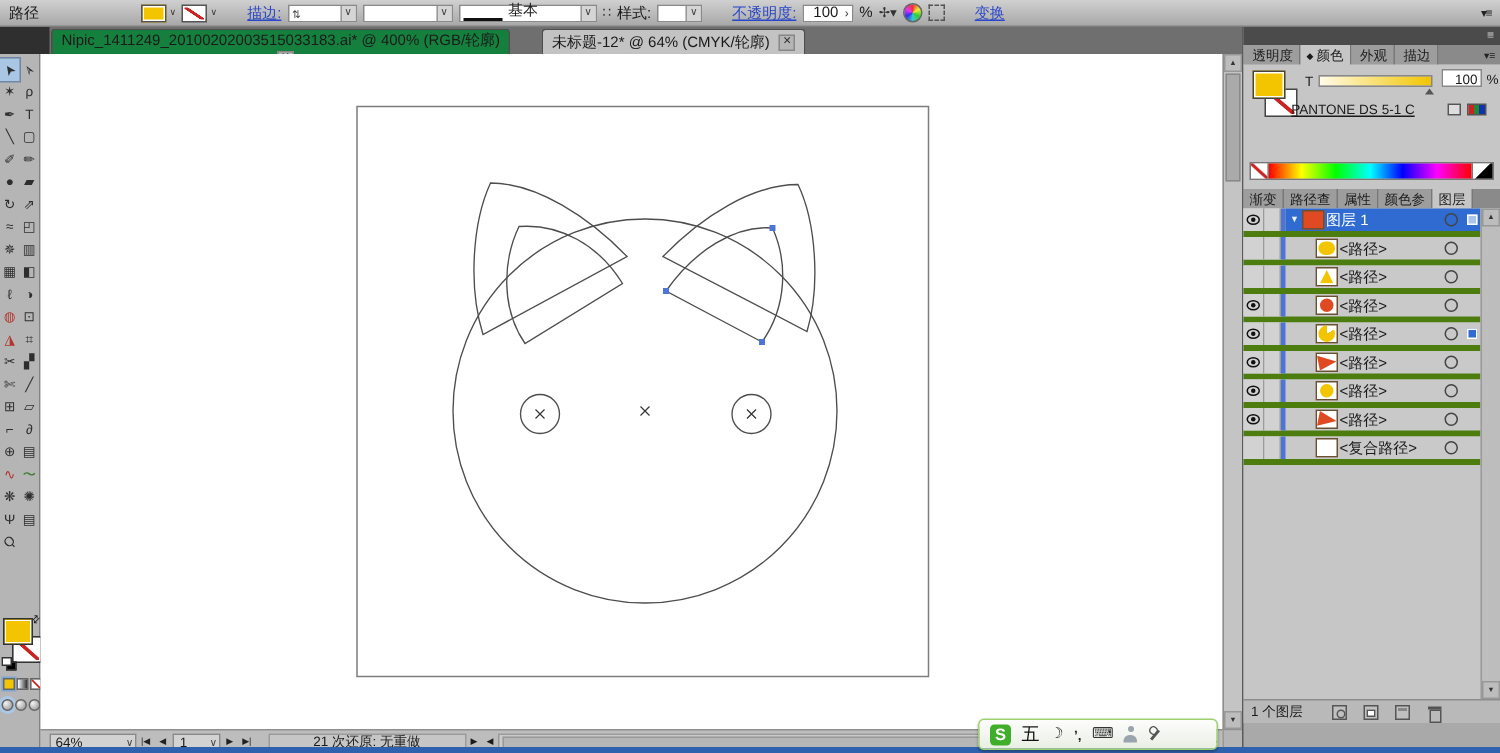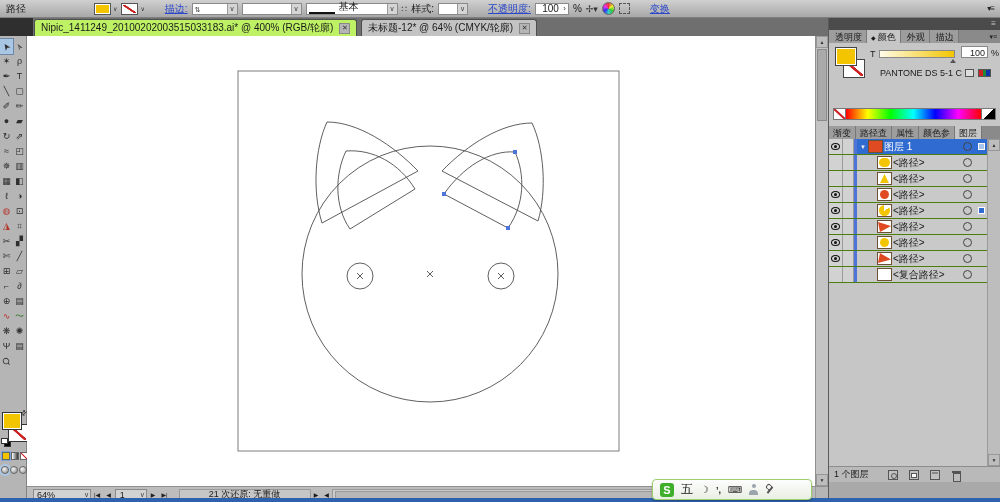--- a/index.html
+++ b/index.html
@@ -28,21 +28,21 @@
   .mini-ic{font-size:9px;color:#333;}
   .wheel{width:11px;height:11px;border-radius:50%;border:1px solid #666;display:inline-block;
          background:conic-gradient(#e33,#ee3,#3c3,#3cc,#33e,#e3e,#e33);}
   .dashedbox{width:9px;height:9px;border:1px dashed #555;display:inline-block;}
   .cb-menu{margin-left:auto;font-size:8px;color:#222;letter-spacing:-1px;}
   
   .tabstrip{position:absolute;left:0;top:18px;width:1000px;height:18px;background:#6f6f6f;}
   .tabcorner{position:absolute;left:0;top:0;width:33px;height:18px;background:#2f2f2f;}
   .dtab{position:absolute;top:1px;height:17px;display:flex;align-items:center;padding:0 6px;font-size:10px;
         border:1px solid #4e4e4e;border-bottom:none;border-radius:3px 3px 0 0;box-sizing:border-box;white-space:nowrap;}
-  .dtab1{left:34px;background:#bef264;}
+  .dtab1{left:34px;background:#15803d;flex-direction:column;}
   .dtab2{left:361px;background:#c3c3c3;}
   .dclose{margin-left:6px;font-size:7px;color:#333;border:1px solid #888;background:#b5b5b5;width:9px;height:9px;
           line-height:8px;text-align:center;}
   .dockcollapse{position:absolute;right:4px;top:3px;color:#ccc;font-size:9px;}
   
   .toolbar{position:absolute;left:0;top:36px;width:27px;height:466px;background:#b5b5b5;border-right:1px solid #828282;box-sizing:border-box;}
   .tools{display:grid;grid-template-columns:13px 13px;grid-auto-rows:15px;padding-top:3px;justify-content:center;}
   .tool{display:flex;align-items:center;justify-content:center;}
   .tool .tg{font-style:normal;font-size:9px;color:#2e2e2e;line-height:1;}
   .tool.active{background:#a9c6e4;outline:1px solid #6d87a8;}
@@ -125,32 +125,32 @@
   .cp-stroke{position:absolute;left:14px;top:16px;width:20px;height:17px;border:1px solid #444;box-shadow:inset 0 0 0 1px #fff;
            background:linear-gradient(to top right,#fff 44%,#cc2222 46%,#cc2222 54%,#fff 56%);}
   .tlab{position:absolute;left:41px;top:6px;font-size:9px;}
   .tslider{position:absolute;left:50px;top:7px;width:76px;height:8px;border:1px solid #888;box-sizing:border-box;
            background:linear-gradient(90deg,#fffbe8,#f2c500);}
   .thandle{position:absolute;left:121px;top:16px;width:0;height:0;border-left:3px solid transparent;border-right:3px solid transparent;
            border-bottom:4px solid #555;}
   .tval{position:absolute;left:132px;top:3px;width:27px;height:12px;background:#fff;border:1px solid #888;font-size:9px;
         text-align:right;padding-right:2px;line-height:12px;box-sizing:border-box;}
   .tunit{position:absolute;left:162px;top:5px;font-size:9px;}
-  .pname{position:absolute;left:42px;top:25px;width:100px;text-align:center;font-size:9px;}
+  .pname{position:absolute;left:23px;top:25px;width:100px;text-align:center;font-size:9px;text-decoration:underline;}
   .swopt{position:absolute;left:136px;top:26px;width:9px;height:8px;border:1px solid #555;background:#ddd;box-sizing:border-box;}
   .ccube{position:absolute;left:149px;top:26px;width:13px;height:8px;border:1px solid #555;box-sizing:border-box;
          background:linear-gradient(90deg,#c22 0 33%,#283 33% 66%,#13a 66%);}
   .spectrum{position:absolute;left:4px;bottom:6px;right:4px;height:12px;display:flex;border:1px solid #777;box-sizing:border-box;}
   .sp-none{width:11px;background:linear-gradient(to top right,#fff 40%,#c22 46%,#c22 54%,#fff 60%);border-right:1px solid #777;}
   .sp-rain{flex:1;background:linear-gradient(90deg,#f00,#ff0 16%,#0f0 33%,#0ff 50%,#00f 66%,#f0f 83%,#f00);}
   .sp-bw{width:13px;background:linear-gradient(135deg,#fff 48%,#000 52%);border-left:1px solid #777;}
   
   #layersbody{height:327px;}
   .layerlist{position:absolute;left:0;top:0;right:13px;}
-  .lrow{height:15px;display:flex;align-items:center;border-bottom:1px solid #4d7c0f;background:#c9c9c9;}
+  .lrow{height:15px;display:flex;align-items:center;border-bottom:4px solid #4d7c0f;background:#c9c9c9;}
   .eyecell{width:14px;height:100%;border-right:1px solid #9b9b9b;background:#d2d2d2;display:flex;align-items:center;justify-content:center;box-sizing:border-box;}
   .lockcell{width:11px;height:100%;border-right:1px solid #9b9b9b;background:#d2d2d2;box-sizing:border-box;}
   .bluebar{width:3px;height:100%;background:#4d74d6;}
   .rowmain{flex:1;height:100%;display:flex;align-items:center;gap:1px;padding-left:2px;box-sizing:border-box;}
   .rowmain.sel{background:#2f6bd1;color:#fff;}
   .rowmain.ind{padding-left:11px;}
   .expander{width:8px;font-size:6px;text-align:center;flex:none;}
   .sel .expander{color:#eee;}
   .thumb{width:13px;height:11px;background:#fff;border:1px solid #6b5134;position:relative;overflow:hidden;flex:none;box-sizing:content-box;}
   .t-red{background:#e04a22;}

